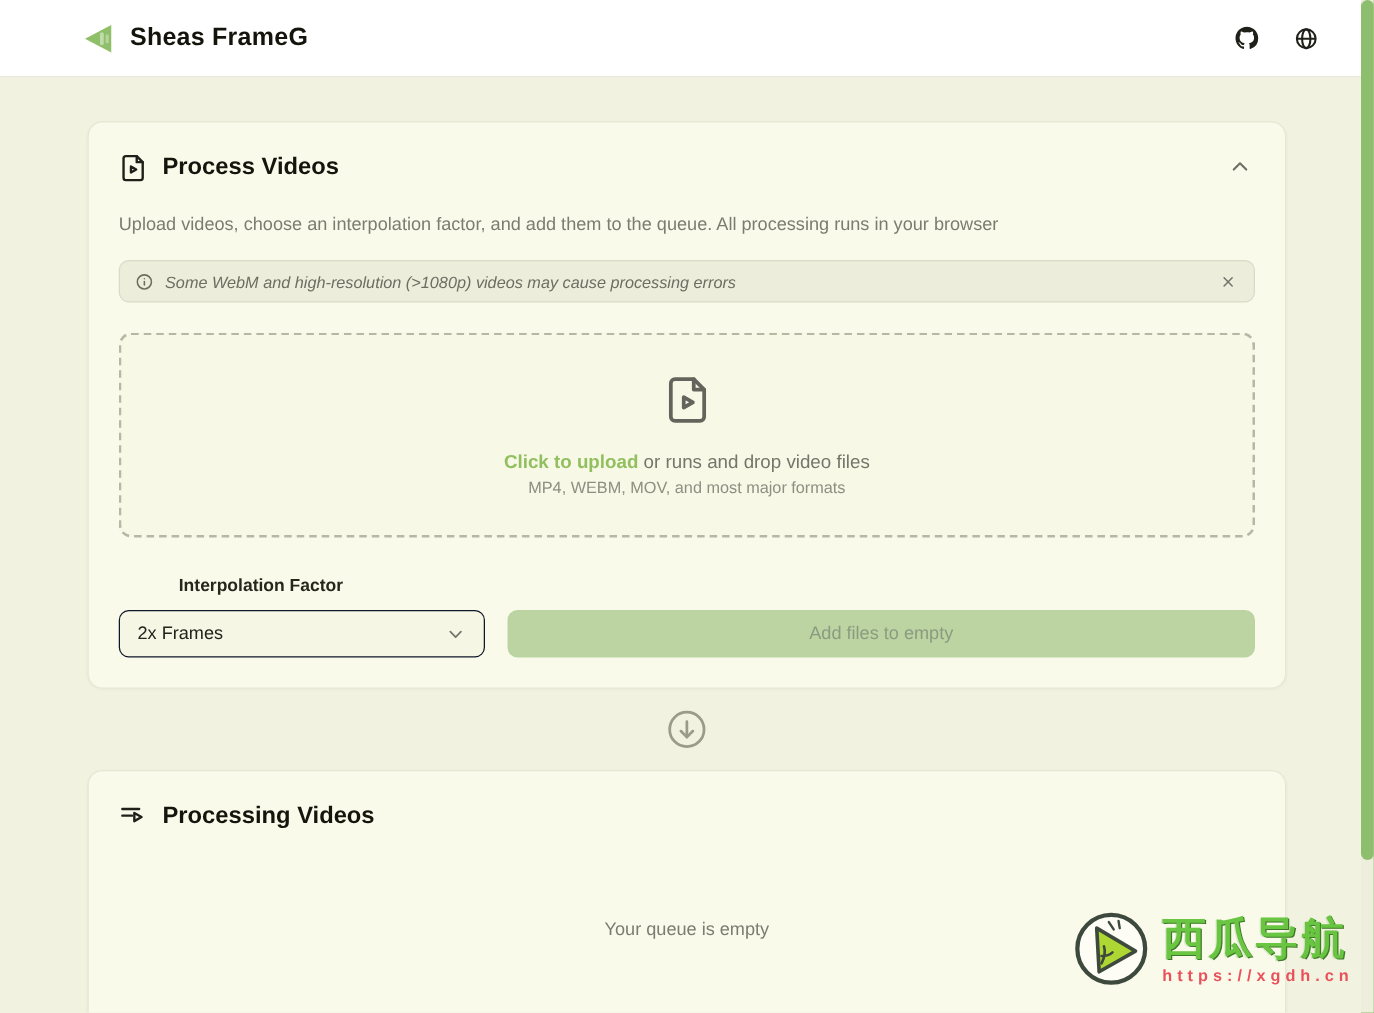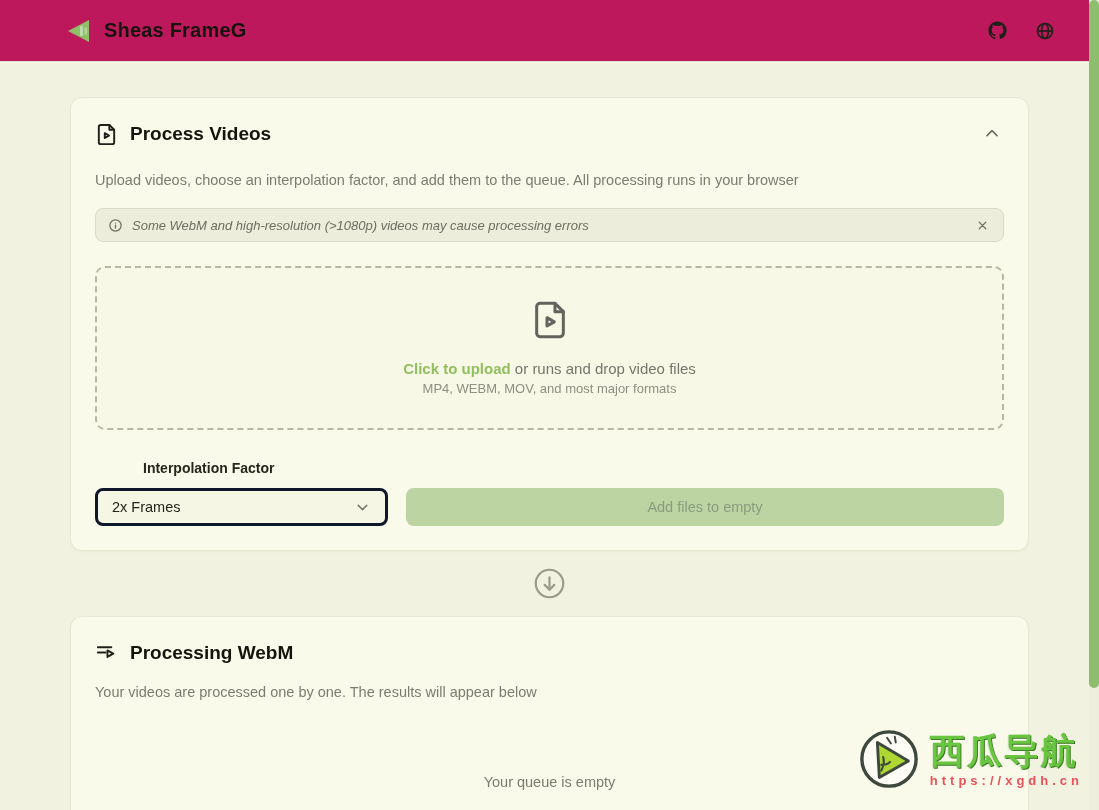--- a/index.html
+++ b/index.html
@@ -7,21 +7,21 @@
   body {
     font-family: "Liberation Sans", "DejaVu Sans", sans-serif;
     background: #f2f2e0;
     color: #1b1b12;
     position: relative;
   }
 
   
   .topbar {
     height: 62px;
-    background: #be185d;
+    background: #ffffff;
     border-bottom: 1px solid #e3e3d2;
     display: flex;
     align-items: center;
     padding: 0 42px 0 64px;
   }
   .brand { display: flex; align-items: center; gap: 10px; }
   .brand-title { font-size: 20px; font-weight: bold; letter-spacing: .2px; color: #14140c; }
   .topbar-actions { margin-left: auto; display: flex; align-items: center; gap: 24px; }
   .icon-btn { background: none; border: none; cursor: pointer; padding: 2px; display: flex; color: #20201a; }
 
@@ -74,21 +74,21 @@
   .dz-line1 { font-size: 15px; color: #75756b; }
   .dz-line1 .cta { color: #92c060; font-weight: bold; }
   .dz-line2 { font-size: 13px; color: #8e8e83; margin-top: 4px; }
 
   
   .field-label { margin-top: 30px; font-size: 14px; font-weight: bold; color: #26261d; padding-left: 48px; }
   .controls { margin-top: 12px; display: flex; gap: 18px; }
   .select {
     width: 293px; height: 38px;
     background: #f6f6e4;
-    border: 3px solid #0f172a;
+    border: 1px solid #0f172a;
     border-radius: 8px;
     display: flex; align-items: center;
     padding: 0 14px;
     font-size: 14.5px; color: #23231b;
     cursor: pointer;
   }
   .select .chev { margin-left: auto; color: #75756b; display: flex; }
   .btn-add {
     flex: 1 1 auto; height: 38px;
     background: #bbd4a1;
@@ -230,23 +230,22 @@
 
   <section class="card queue-card">
     <div class="card-head">
       <span style="display:flex;color:#20201a">
         <svg width="23" height="23" viewBox="0 0 24 24" fill="none" stroke="currentColor" stroke-width="2" stroke-linecap="round" stroke-linejoin="round">
           <path d="M3 6.5h14"></path>
           <path d="M3 12h8"></path>
           <polygon points="13,9.8 19,13.2 13,16.6"></polygon>
         </svg>
       </span>
-      <h2 class="card-title">Processing WebM</h2>
-    </div>
-    <p class="card-desc" style="margin-top:18px">Your videos are processed one by one. The results will appear below</p>
+      <h2 class="card-title">Processing Videos</h2>
+    </div>
 
     <div class="queue-empty">Your queue is empty</div>
   </section>
 
 </div>
 
 <div class="scrollbar">
   <div class="scroll-thumb"></div>
 </div>
 

